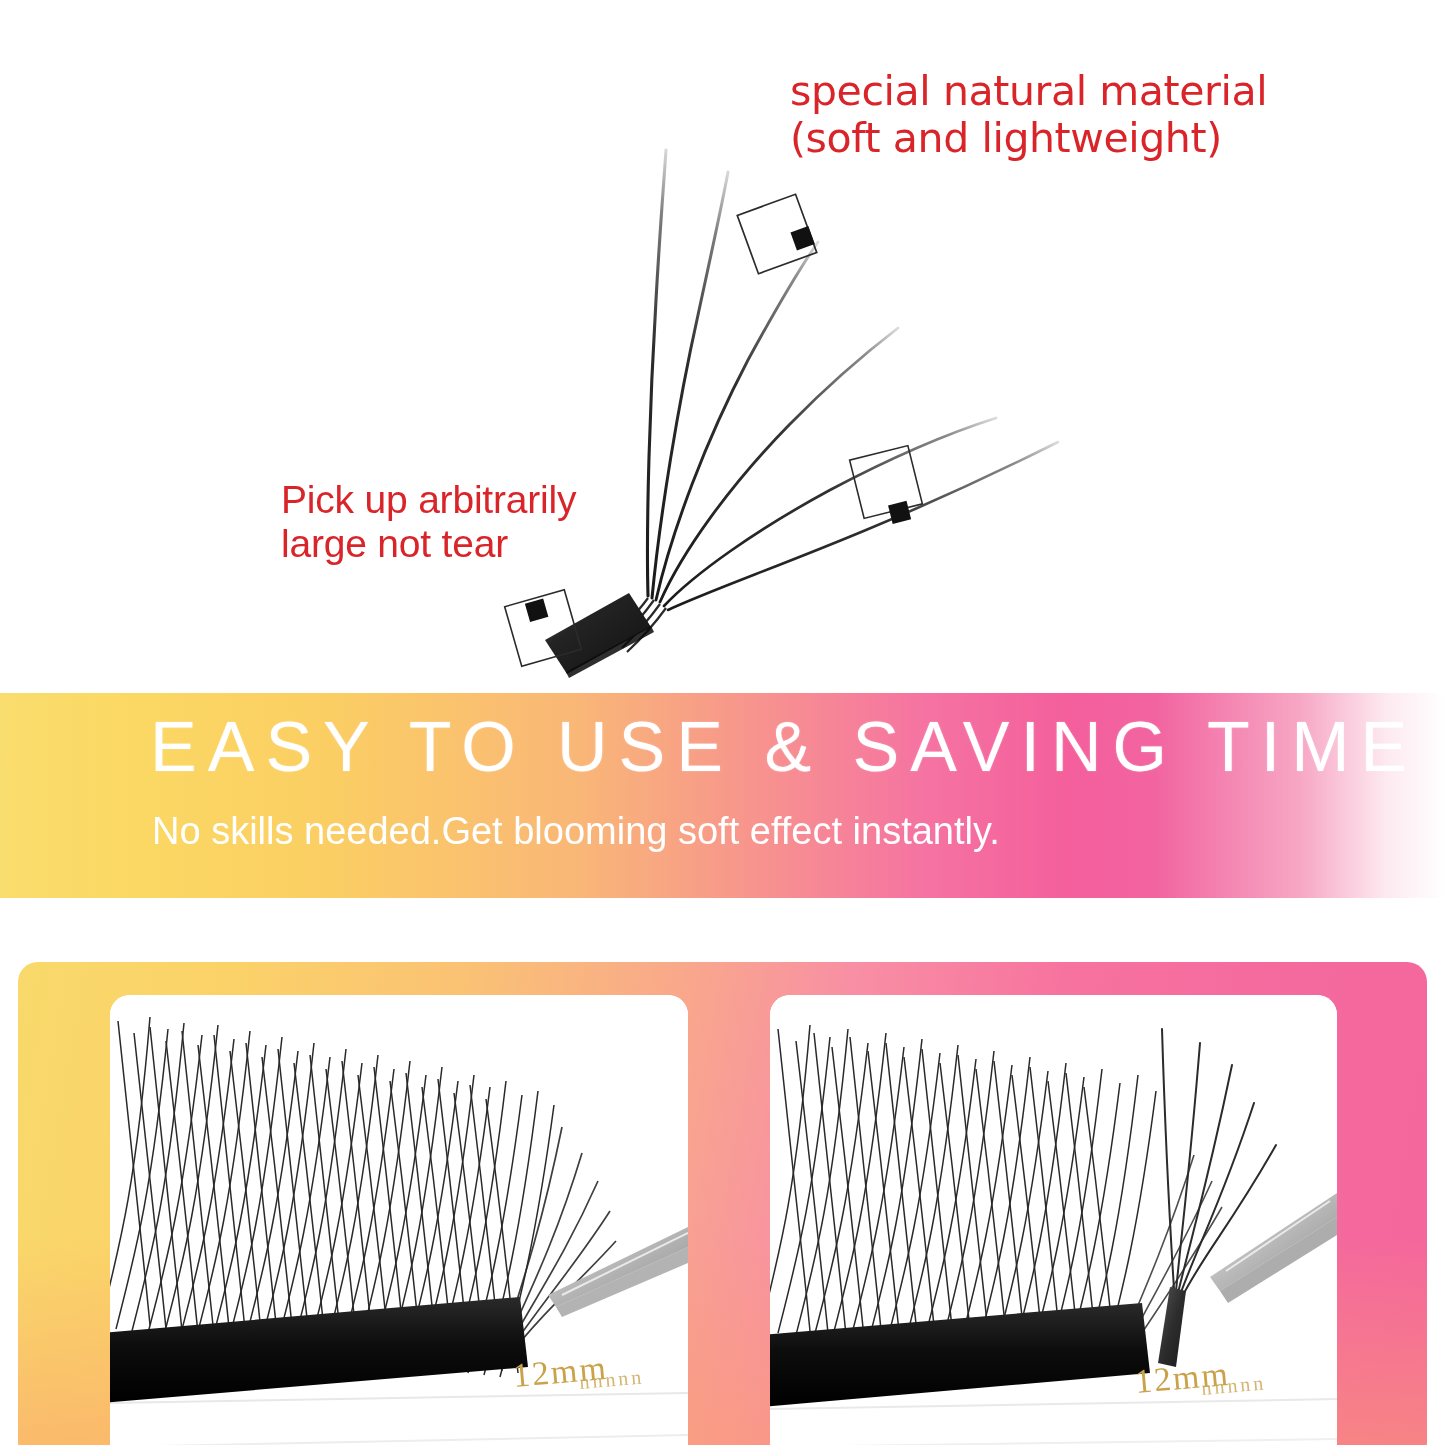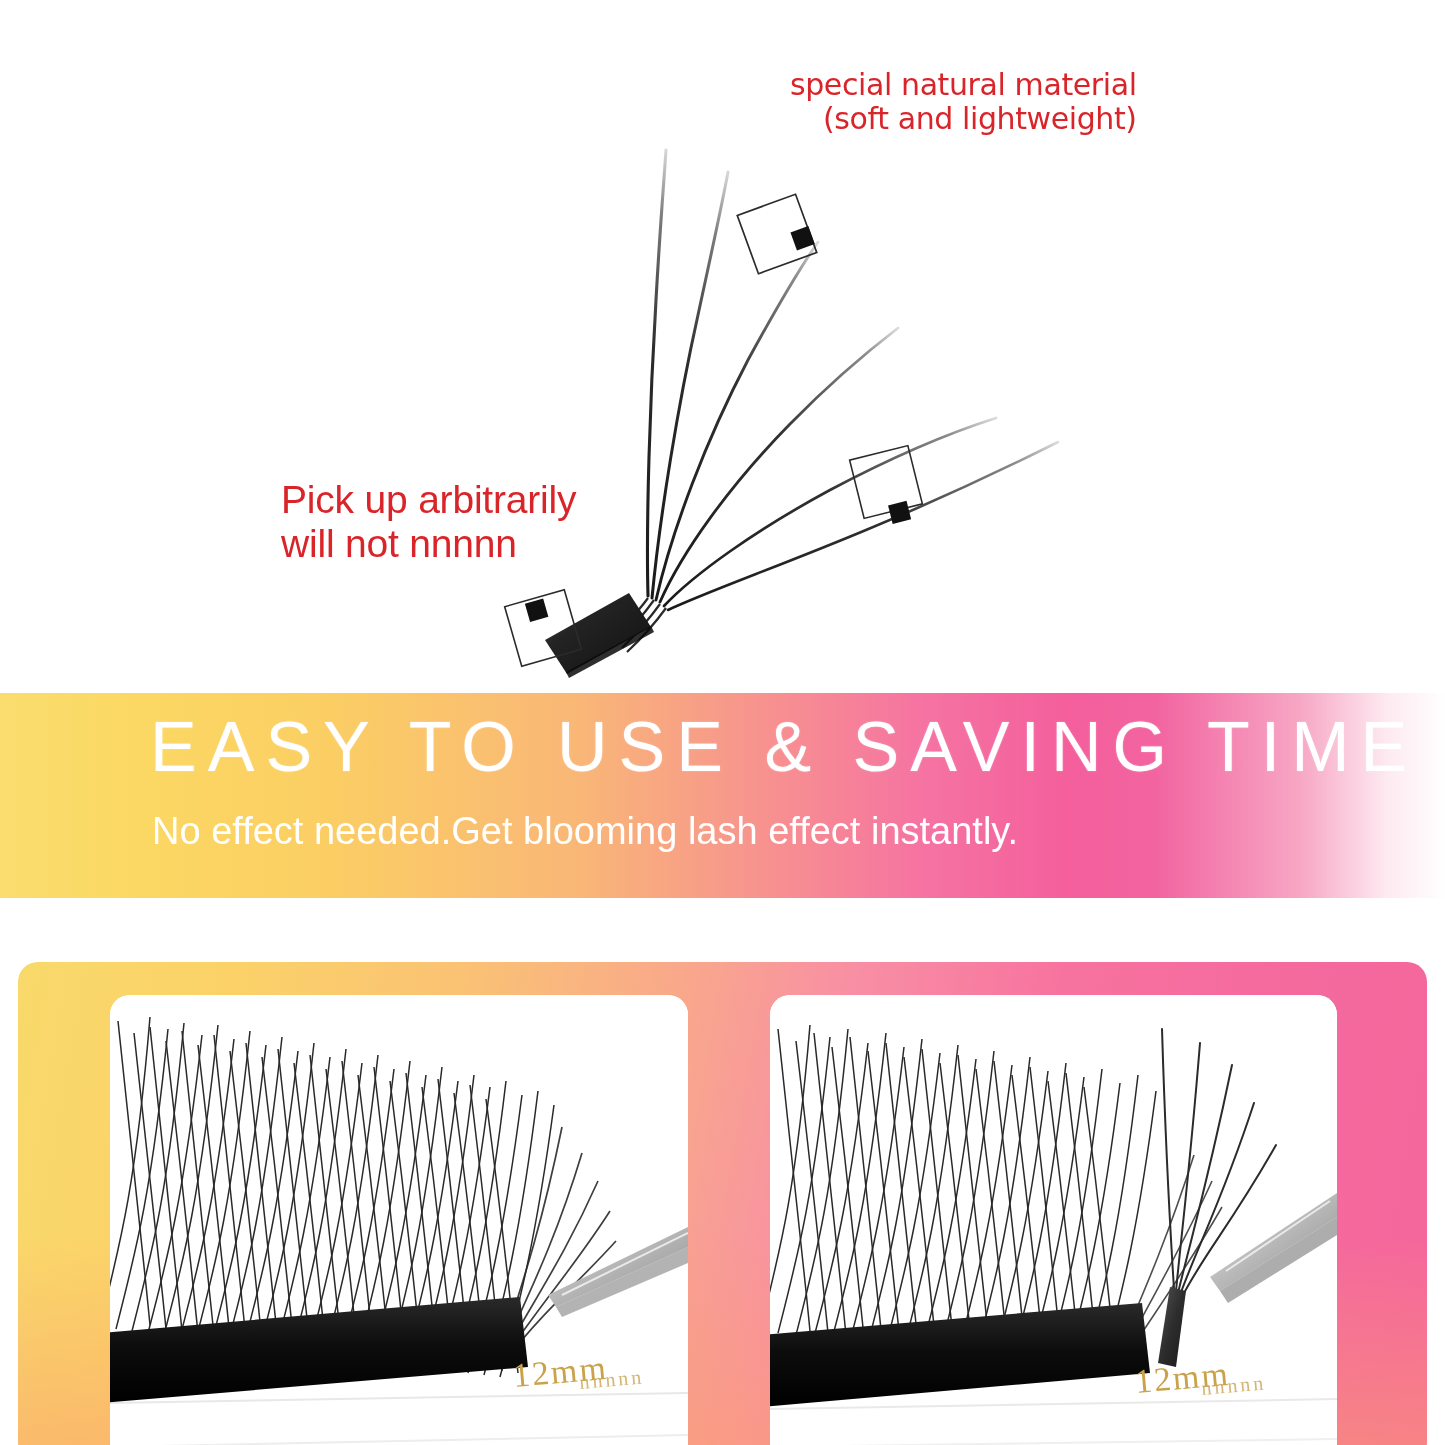--- a/index.html
+++ b/index.html
@@ -17,21 +17,21 @@
     position:absolute; left:0; top:0; width:1445px; height:735px;
     background:#ffffff; overflow:hidden;
   }
   .diagram-svg { position:absolute; left:0; top:0; width:1445px; height:735px; }
 
   .callout { position:absolute; color:#d9252a; line-height:1.14; white-space:pre-line; }
 
   .callout-material {
     left:790px; top:68px;
     font-family:"DejaVu Sans", sans-serif;
-    font-size:30px; letter-spacing:-0.4px;text-align:right;
+    font-size:41px; letter-spacing:-0.4px;
   }
   .callout-pickup {
     left:281px; top:478px;
     font-family:"Liberation Sans", sans-serif;
     font-size:39px; letter-spacing:-0.2px;
   }
   .callout-equilateral {
     left:829px; top:556px;
     font-family:"Liberation Sans", sans-serif;
     font-size:39px; letter-spacing:-0.2px;
@@ -157,27 +157,27 @@
       <g>
         <rect x="512" y="597" width="62" height="62" transform="rotate(-16 543 628)" fill="none" stroke="#2b2b2b" stroke-width="1.6"></rect>
         <rect x="527" y="601" width="19" height="19" transform="rotate(-16 536 610)" fill="#111"></rect>
       </g>
     </svg>
 
     <div class="callout callout-material">special natural material
 (soft and lightweight)</div>
 
     <div class="callout callout-pickup">Pick up arbitrarily
-will not nnnnn</div>
+large not tear</div>
 
   </div>
 
   <div class="banner">
     <div class="banner-title">EASY TO USE &amp; SAVING TIME</div>
-    <div class="banner-sub">No effect needed.Get blooming lash effect instantly.</div>
+    <div class="banner-sub">No skills needed.Get blooming soft effect instantly.</div>
   </div>
 
   <div class="photo-panel">
 
     <div class="photo-card left">
       <svg class="photo-svg" viewBox="0 0 578 467" preserveAspectRatio="xMidYMid slice">
         <defs>
           <linearGradient id="trayStrip" x1="0" y1="0" x2="0" y2="1">
             <stop offset="0%" stop-color="#2a2a2a"></stop>
             <stop offset="45%" stop-color="#0d0d0d"></stop>

